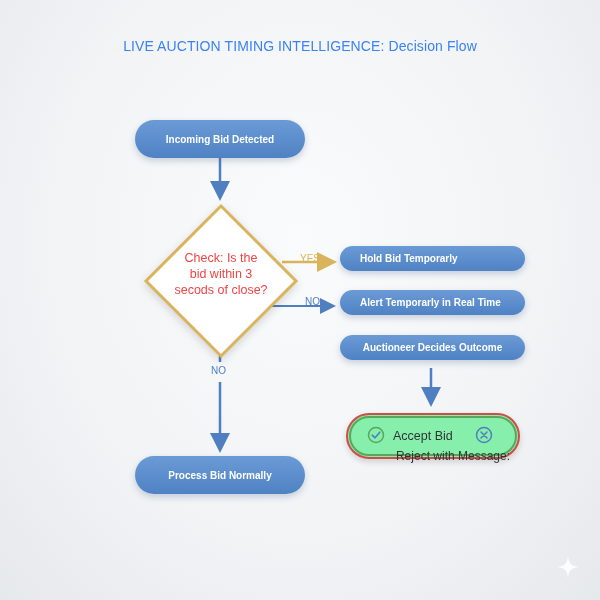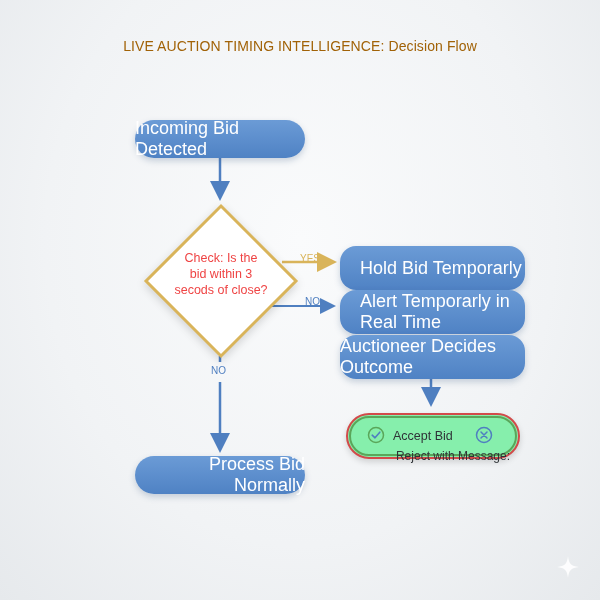--- a/index.html
+++ b/index.html
@@ -3,30 +3,31 @@
 <meta charset="utf-8">
 <style>
   html, body { margin:0; padding:0; }
   body {
     width:600px; height:600px; position:relative; overflow:hidden;
     background: radial-gradient(ellipse at 50% 40%, #fafbfc 0%, #f1f3f5 60%, #e6e9ec 100%);
     font-family: "Liberation Sans", sans-serif;
   }
   .title {
     position:absolute; left:0; top:38px; width:600px; text-align:center;
-    font-size:14px; color:#a16207; letter-spacing:0.1px;
+    font-size:14px; color:#3b82f6; letter-spacing:0.1px;
   }
   .pill {
     position:absolute; height:38px; border-radius:19px;
     background: linear-gradient(180deg, #6b9bd6 0%, #4f82c4 100%);
     box-shadow: 0 3px 6px rgba(60,90,130,0.25);
-    color:#fff; font-size:18px; display:flex; align-items:center; justify-content:center;
+    color:#fff; font-size:10px; display:flex; align-items:center; justify-content:center;
     box-sizing:border-box;
+    font-weight:bold;
   }
-  .pill.small { height:44px; border-radius:16px; }
+  .pill.small { height:25px; border-radius:16px; }
   .diamond-text {
     position:absolute; left:146px; top:250px; width:150px; text-align:center;
     font-size:12.5px; color:#ef4444; line-height:16px;
   }
   .label { position:absolute; font-size:10px; }
   .outcome {
     position:absolute; left:346px; top:413px; width:174px; height:46px;
     border-radius:23px; box-sizing:border-box;
     border:2px solid #d24a4a; background:#86efac;
     box-shadow: 0 3px 6px rgba(0,0,0,0.15);

